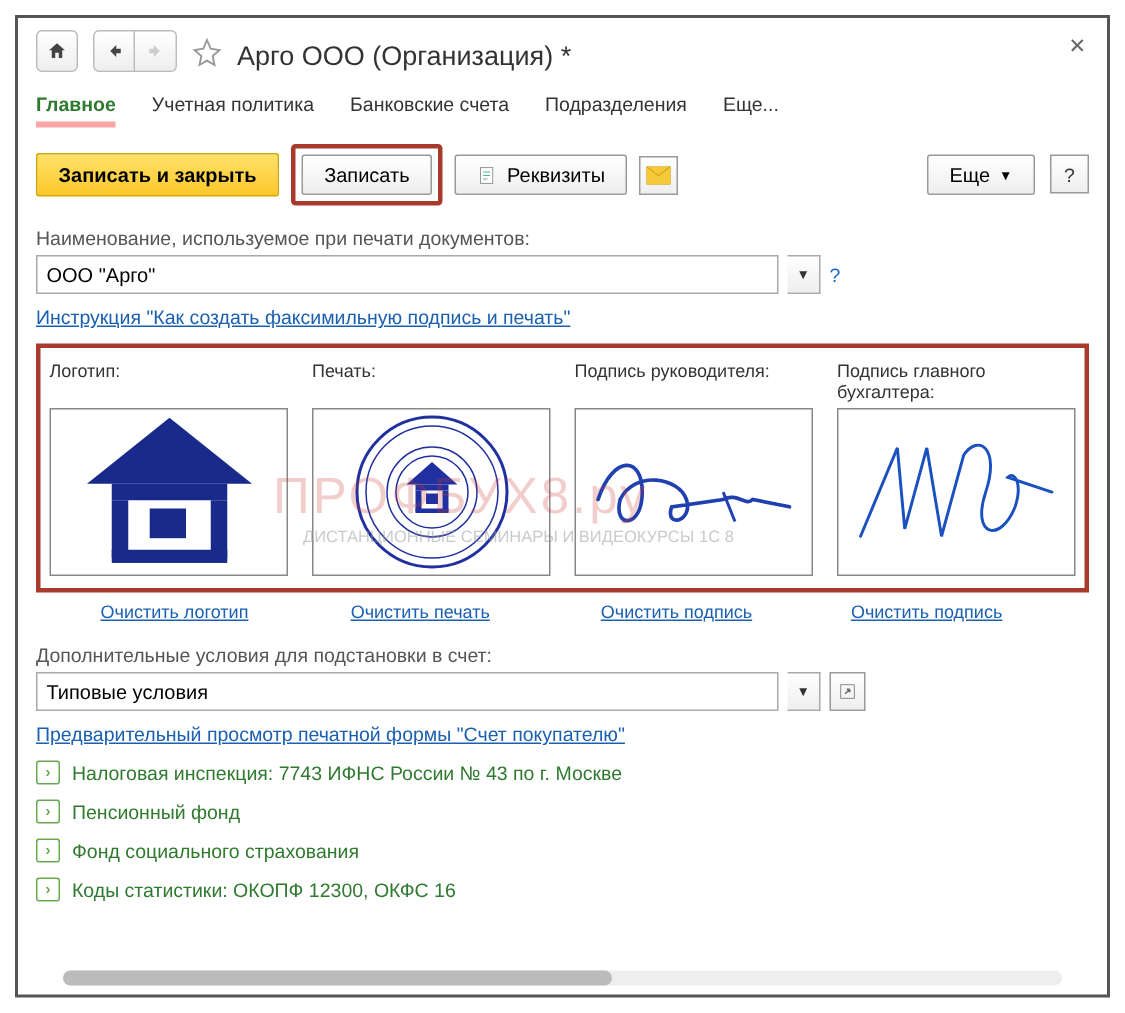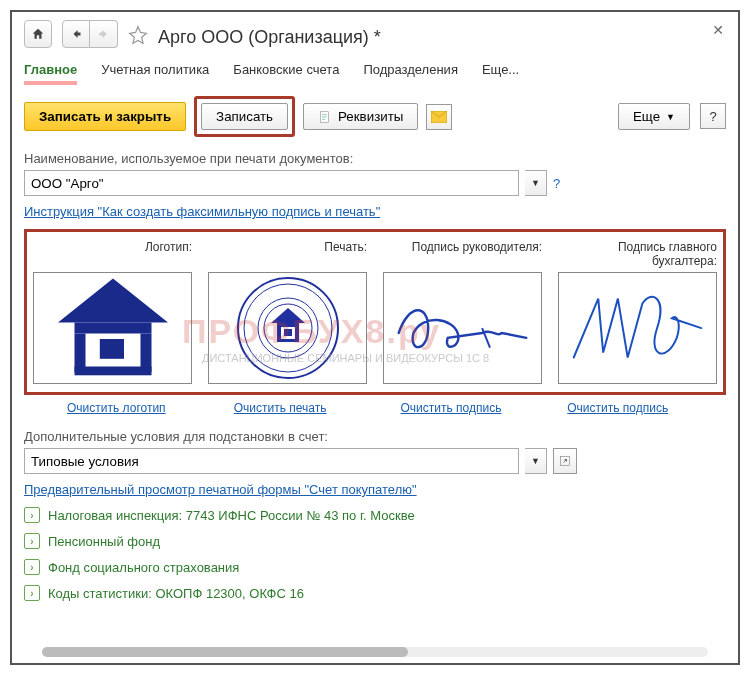--- a/index.html
+++ b/index.html
@@ -32,37 +32,37 @@
   .field-label { color:#555; margin-bottom:4px; }
   .input-row { display:flex; gap:6px; align-items:center; margin-bottom:8px; }
   .text-input { flex:0 0 495px; height:26px; border:1px solid #aaa; padding:0 6px; background:#fff; }
   .dd-btn { width:22px; height:26px; border:1px solid #aaa; border-left:none; background:linear-gradient(#fff,#eee); display:flex; align-items:center; justify-content:center; font-size:9px; }
   .q-mark { color:#1a66cc; }
 
   a.link { color:#1a5fb0; text-decoration:underline; }
   .section-link { display:block; margin-bottom:10px; }
 
   .sig-frame { border:3px solid #a83a2b; padding:8px 6px; margin-bottom:6px; }
-  .sig-grid { display:flex; gap:16px;text-align:right; }
+  .sig-grid { display:flex; gap:16px; }
   .sig-col { flex:1; }
   .sig-col .lbl { font-size:12px; color:#333; height:32px; }
   .sig-box { width:100%; height:112px; border:1px solid #888; background:#fff; display:flex; align-items:center; justify-content:center; overflow:hidden; }
   .sig-box svg { max-width:100%; max-height:100%; }
 
   .clear-links { display:flex; gap:8px; margin-bottom:14px;margin-left:43px; }
   .clear-links a { flex:1; font-size:12px; }
 
   .exp-row { display:flex; align-items:center; gap:8px; margin:10px 0; }
   .exp-box { width:16px; height:16px; border:1px solid #6aa84f; display:flex; align-items:center; justify-content:center; color:#6aa84f; font-size:10px; font-weight:bold; border-radius:2px; }
   .exp-text { color:#2f7a2f; }
 
   .scrollbar-fake { position:absolute; bottom:6px; left:30px; right:30px; height:10px; background:#eee; border-radius:5px; }
   .scrollbar-thumb { position:absolute; left:0; top:0; height:10px; width:55%; background:#bbb; border-radius:5px; }
 
-  .watermark { position:absolute; left:170px; top:300px; font-size:34px; font-weight:bold; color:rgba(200,60,50,0.25); letter-spacing:2px; pointer-events:none; }
+  .watermark { position:absolute; left:170px; top:300px; font-size:34px; font-weight:normal; color:rgba(200,60,50,0.25); letter-spacing:2px; pointer-events:none; }
   .watermark-sub { position:absolute; left:190px; top:340px; font-size:11px; color:rgba(150,150,150,0.5); pointer-events:none; }
 </style>
 </head>
 <body>
 
 <div class="window">
   <div class="content">
 
     <div class="header-row">
       <div class="nav-btn single">

